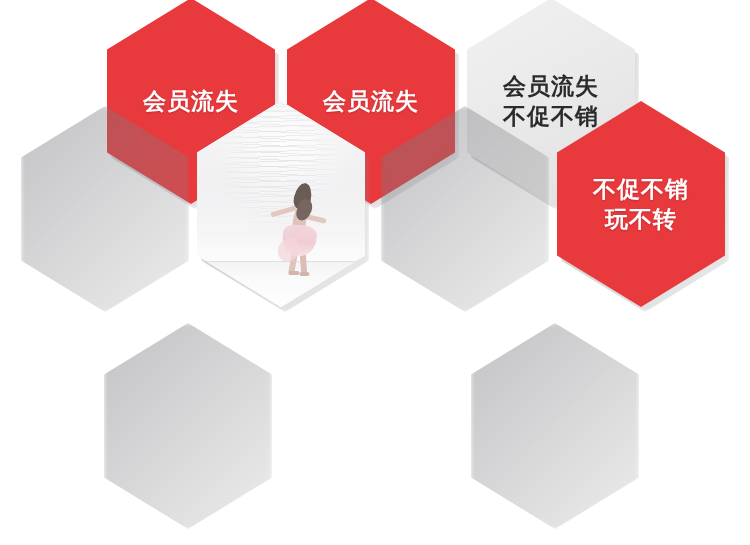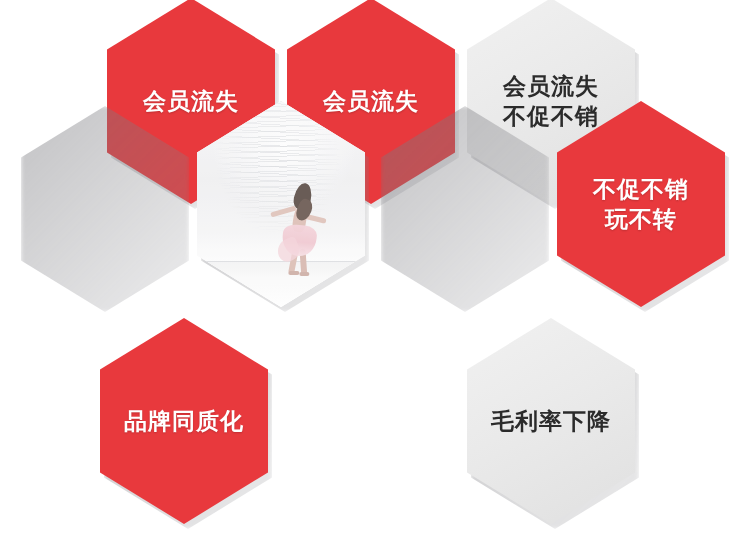--- a/index.html
+++ b/index.html
@@ -252,20 +252,14 @@
       </div>
       <div class="girl-veil"></div>
     </div>
     <div class="hex-shadow" style="left: 381px; top: 106px;"></div>
     <div class="hex-shadow" style="left: 561px; top: 106px;"></div>
     <div class="hex red" style="left: 557px; top: 101px;">
       <div class="label">不促不销
 玩不转</div>
     </div>
     <div class="hex-shadow" style="left: 104px; top: 323px;"></div>
-    <div class="hex red" style="left: 100px; top: 318px;">
-      <div class="label">品牌同质化</div>
-    </div>
     <div class="hex-shadow" style="left: 471px; top: 323px;"></div>
-    <div class="hex gray" style="left: 467px; top: 318px;">
-      <div class="label">毛利率下降</div>
-    </div>
   </div>
 
 </body></html>

